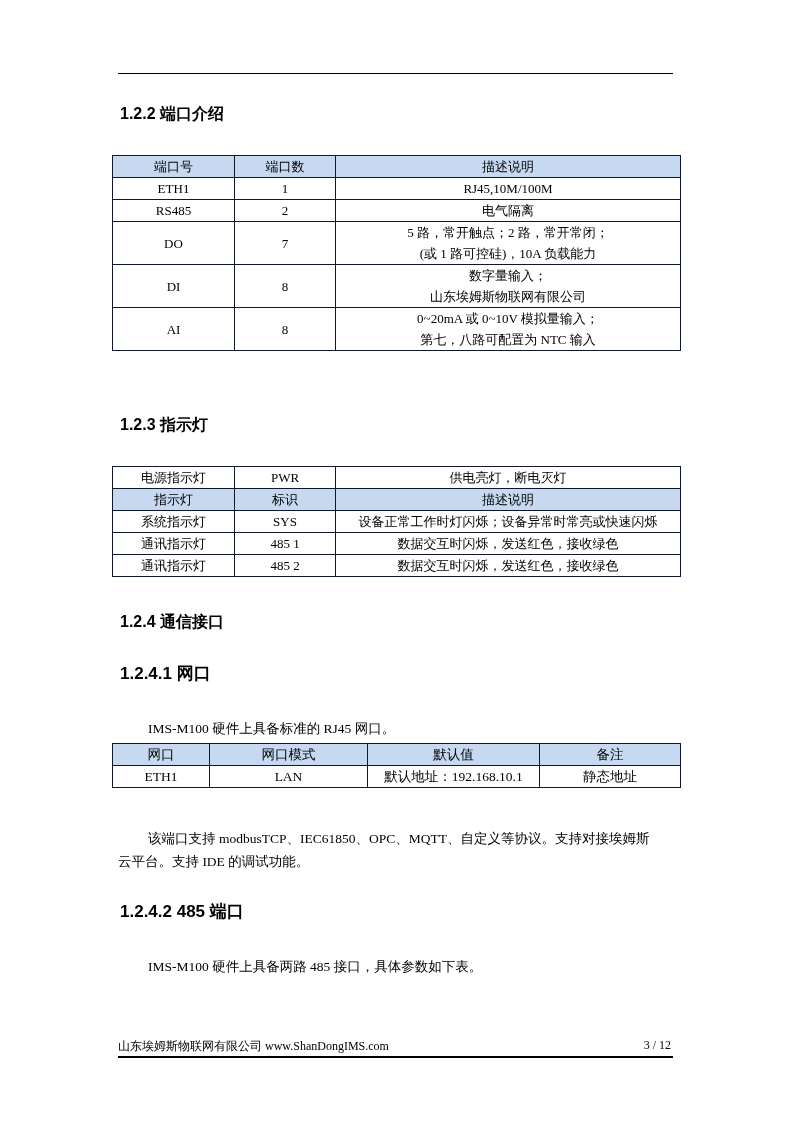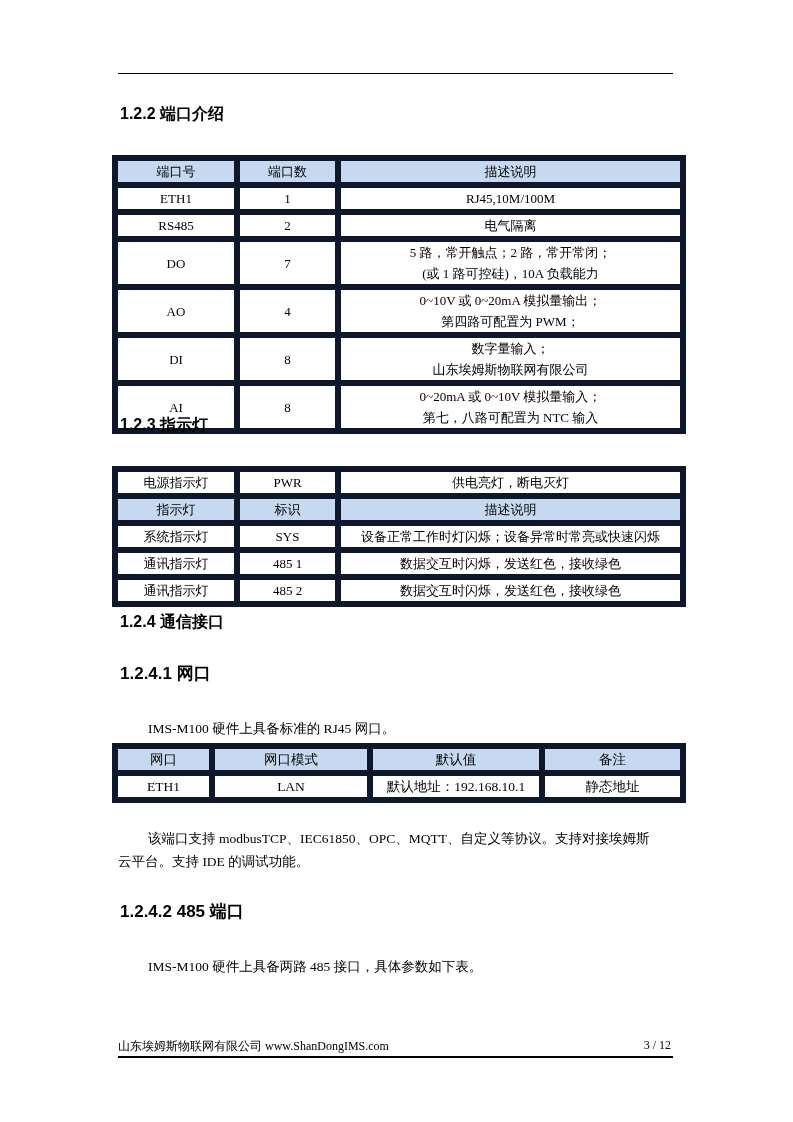--- a/index.html
+++ b/index.html
@@ -5,27 +5,27 @@
     html, body { margin: 0; padding: 0; background: #ffffff; }
     body { width: 793px; height: 1122px; position: relative; overflow: hidden;
            font-family: "Liberation Serif", "DejaVu Serif", serif; color: #000; }
     .rule { position: absolute; left: 118px; width: 555px; height: 1px; background: #000; }
     .h3 { position: absolute; left: 120px; font-size: 16px; font-weight: bold;
           font-family: Liberation Sans, sans-serif; white-space: nowrap; }
     .h4 { position: absolute; left: 120px; font-size: 17px; font-weight: bold;
           font-family: "Liberation Sans", "DejaVu Sans", sans-serif; white-space: nowrap; }
     table.t { position: absolute; left: 112px; border-collapse: collapse; table-layout: fixed;
               font-size: 13px; }
-    table.t td, table.t th { border: 6px solid #0f172a; text-align: center; vertical-align: middle;
+    table.t td, table.t th { border: 1px solid #0f172a; text-align: center; vertical-align: middle;
               padding: 0; font-weight: normal; line-height: 21px; }
     table.t th { background: #c6d9f1; }
     .p { position: absolute; font-size: 13.5px; white-space: nowrap; }
     .footer-left { position: absolute; left: 118px; top: 1038px; font-size: 12px; white-space: nowrap; }
     .footer-right { position: absolute; right: 122px; top: 1038px; font-size: 12px; white-space: nowrap; }
-    .net td, .net th { line-height: 31px; font-size: 13.5px; border-radius: 8px; }
+    .net td, .net th { line-height: 31px; font-size: 13.5px; }
   </style>
 </head>
 <body>
 
 <div class="rule" style="top:73px;"></div>
 
 <div class="h3" style="top:104px;">1.2.2 端口介绍</div>
 
 <table class="t" style="top:155px; width:568px;">
   <colgroup>
@@ -48,28 +48,20 @@
     <td>RS485</td>
     <td>2</td>
     <td>电气隔离</td>
   </tr>
   <tr>
     <td>DO</td>
     <td>7</td>
     <td>
           <div>5 路，常开触点；2 路，常开常闭；</div>
           <div>(或 1 路可控硅)，10A 负载能力</div>
-        </td>
-  </tr>
-  <tr>
-    <td>AO</td>
-    <td>4</td>
-    <td>
-          <div>0~10V 或 0~20mA 模拟量输出；</div>
-          <div>第四路可配置为 PWM；</div>
         </td>
   </tr>
   <tr>
     <td>DI</td>
     <td>8</td>
     <td>
           <div>数字量输入；</div>
           <div>山东埃姆斯物联网有限公司</div>
         </td>
   </tr>

